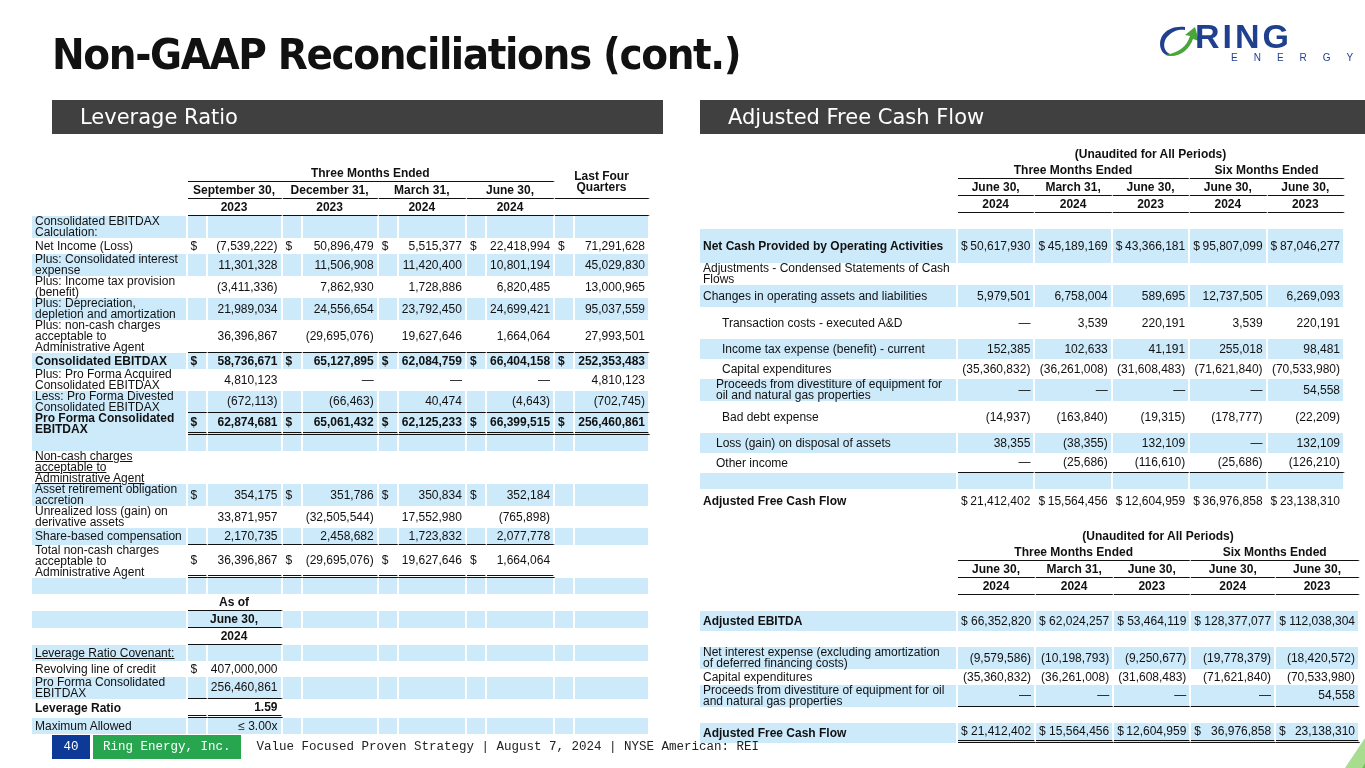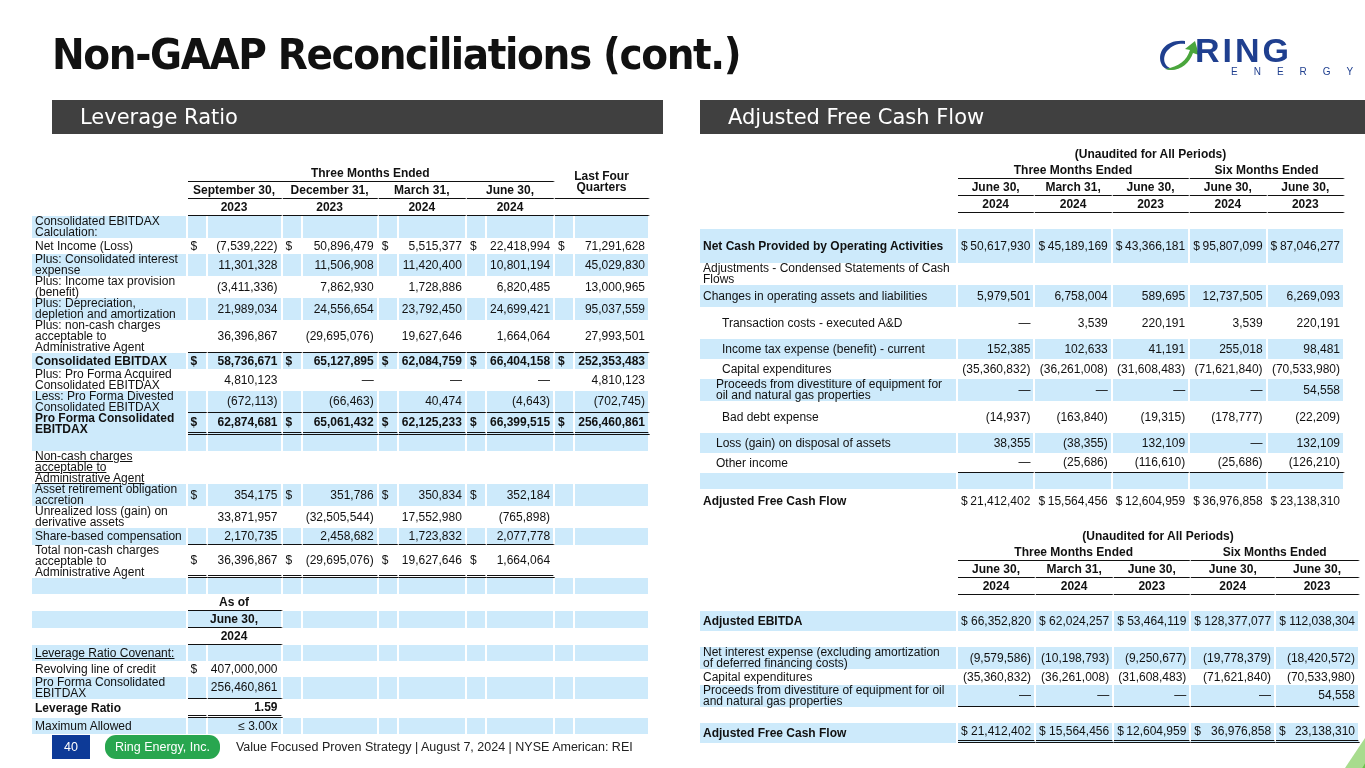--- a/index.html
+++ b/index.html
@@ -1,18 +1,18 @@
 <!DOCTYPE html>
 <html><head>
 <meta charset="utf-8">
 <style>
   html, body { margin:0; padding:0; }
   body { width:1365px; height:768px; position:relative; overflow:hidden; background:#ffffff; font-family:"Liberation Sans", sans-serif; color:#111; }
   .title { position:absolute; left:52px; top:30px; font-family:"DejaVu Sans", sans-serif; font-weight:bold; font-size:42px; letter-spacing:-1.5px; color:#111; transform:scaleX(0.93); transform-origin:left top; }
-  .logo { position:absolute; left:1155px; top:33px; width:165px; height:48px;text-align:center; }
+  .logo { position:absolute; left:1155px; top:19px; width:165px; height:48px;text-align:center; }
   .logo .ring { position:absolute; left:40px; top:0; font-family:"Liberation Sans", sans-serif; font-weight:bold; font-size:34px; color:#1f3f8f; letter-spacing:3px; line-height:34px; }
   .logo .energy { position:absolute; left:76px; top:33px; font-size:10px; color:#1f3f8f; letter-spacing:16px; }
   .logo svg { position:absolute; left:0; top:2px; }
   .section-bar { position:absolute; top:100px; height:34px; background:#404040; color:#fff; font-family:"DejaVu Sans", sans-serif; font-size:21px; line-height:34px; padding-left:28px; box-sizing:border-box; }
   .bar-left { left:52px; width:611px; }
   .bar-right { left:700px; width:665px; }
 
   table { border-collapse:separate; border-spacing:0; position:absolute; font-size:12px; }
   td { padding:0 3px; height:16px; line-height:11px; white-space:nowrap; }
   td.lbl { white-space:normal;margin-left:31px; }
@@ -27,23 +27,23 @@
 
   #lev { left:32px; top:165px; width:618px; }
   #lev td.lbl { width:172px; }
   #lev td { border-right:2px solid #fff; }
 
   #afcf { left:700px; top:146px; width:645px; }
   #afcf td { border-right:2px solid #fff; }
   #afcf2 { left:700px; top:528px; width:660px; }
   #afcf2 td { border-right:2px solid #fff; }
 
-  .footer { position:absolute; top:735px; height:24px; left:52px; display:flex; align-items:center; font-size:12.5px; font-family:Liberation Sans, sans-serif; }
+  .footer { position:absolute; top:735px; height:24px; left:52px; display:flex; align-items:center; font-size:12.5px; font-family:Liberation Mono, monospace; }
   .pg { width:38px; height:24px; background:#0d3a97; color:#fff; display:flex; align-items:center; justify-content:center; }
-  .co { margin-left:15px; height:24px; background:#28a64f; color:#fff; padding:0 10px; display:flex; align-items:center;border-radius:11px; }
+  .co { margin-left:3px; height:24px; background:#28a64f; color:#fff; padding:0 10px; display:flex; align-items:center; }
   .tag { margin-left:16px; color:#222; }
   .swoosh { position:absolute; right:-20px; bottom:-30px; width:80px; height:110px; }
 </style>
 </head>
 <body>
 
 <div class="title">Non-GAAP Reconciliations (cont.)</div>
 
 <div class="logo">
   <svg width="48" height="40" viewBox="0 0 48 40">

